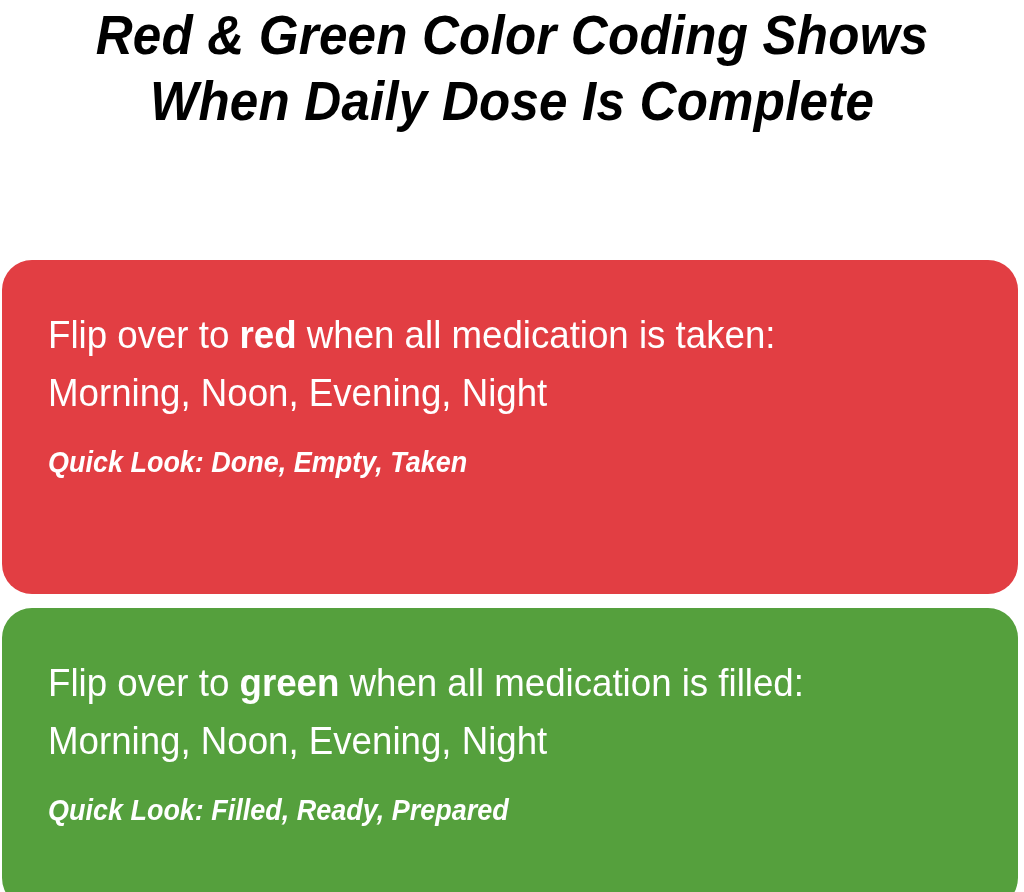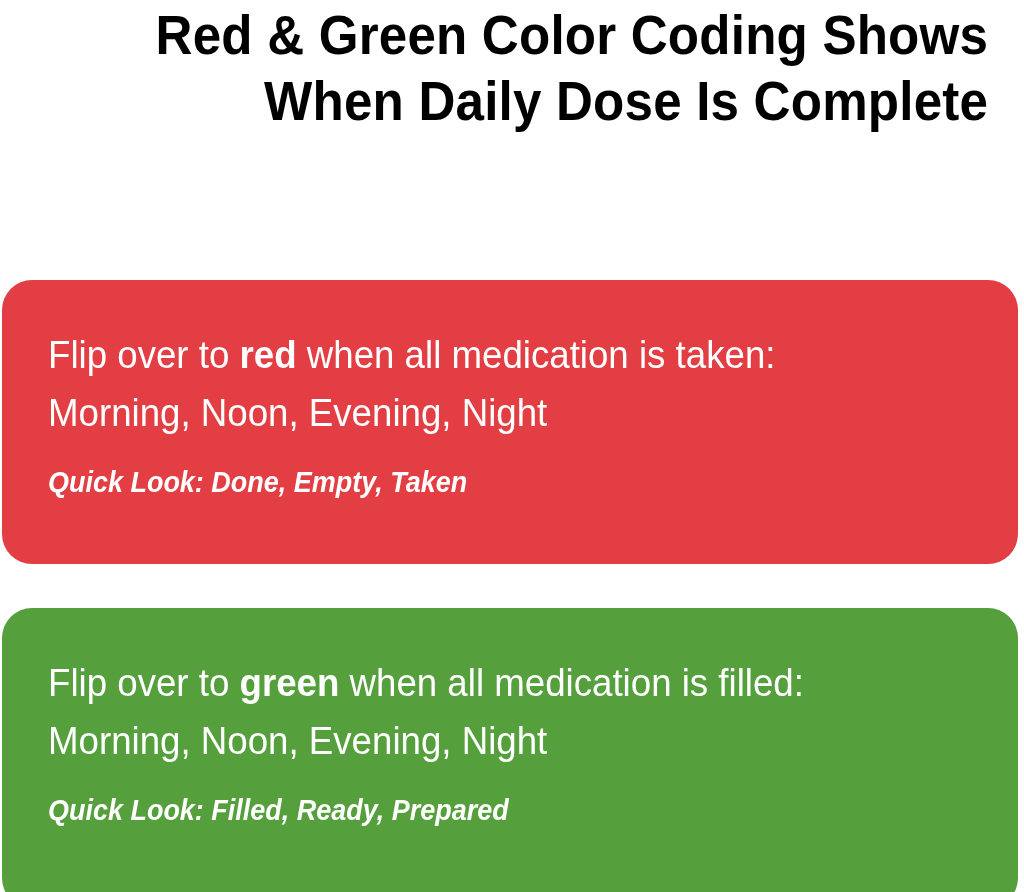--- a/index.html
+++ b/index.html
@@ -22,22 +22,23 @@
     height: 892px;
     background: #ffffff;
   }
 
   
   .title-block {
     position: absolute;
     left: 0;
     top: 0;
     width: 1024px;
-    text-align: right;
+    text-align: center;
     padding-top: 2px;
+    font-style: italic;
   }
   .title-line {
     display: block;
     color: #000000;
     font-family: "Liberation Sans Narrow", "Liberation Sans", "DejaVu Sans Condensed", sans-serif;
     font-weight: bold;
     font-size: 55px;
     line-height: 66px;
     letter-spacing: 0.2px;
     transform: scaleX(0.93);
@@ -49,22 +50,22 @@
   .card {
     position: absolute;
     left: 2px;
     width: 1016px;
     border-radius: 30px;
     box-sizing: border-box;
     padding: 46px 46px 40px 46px;
     color: #ffffff;
   }
   .card-red {
-    top: 280px;
-    height: 284px;
+    top: 260px;
+    height: 334px;
     background: #e23e43;
   }
   .card-green {
     top: 608px;
     height: 300px;
     background: #55a03d;
   }
 
   .card-main {
     font-family: "Liberation Sans Narrow", "Liberation Sans", "DejaVu Sans Condensed", sans-serif;

